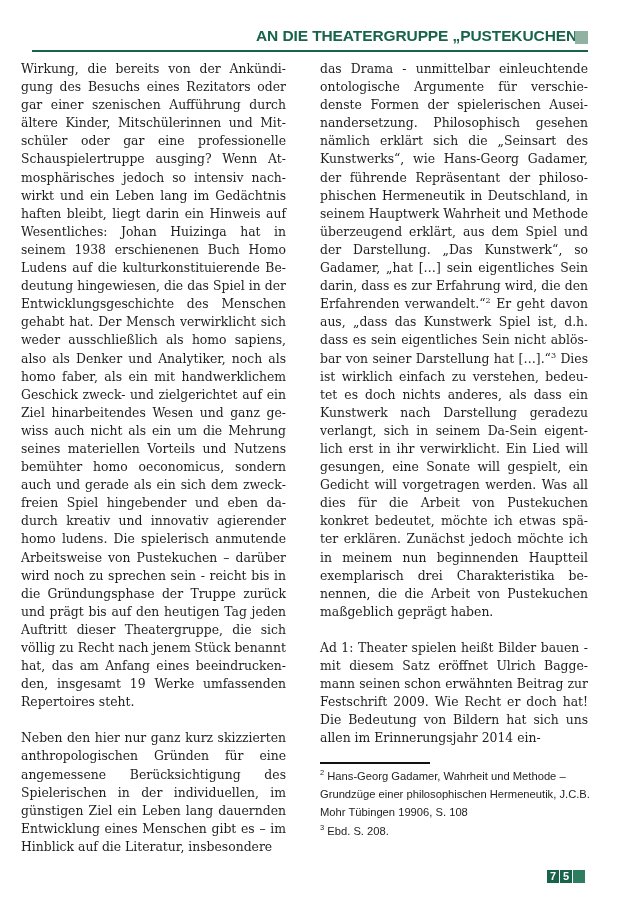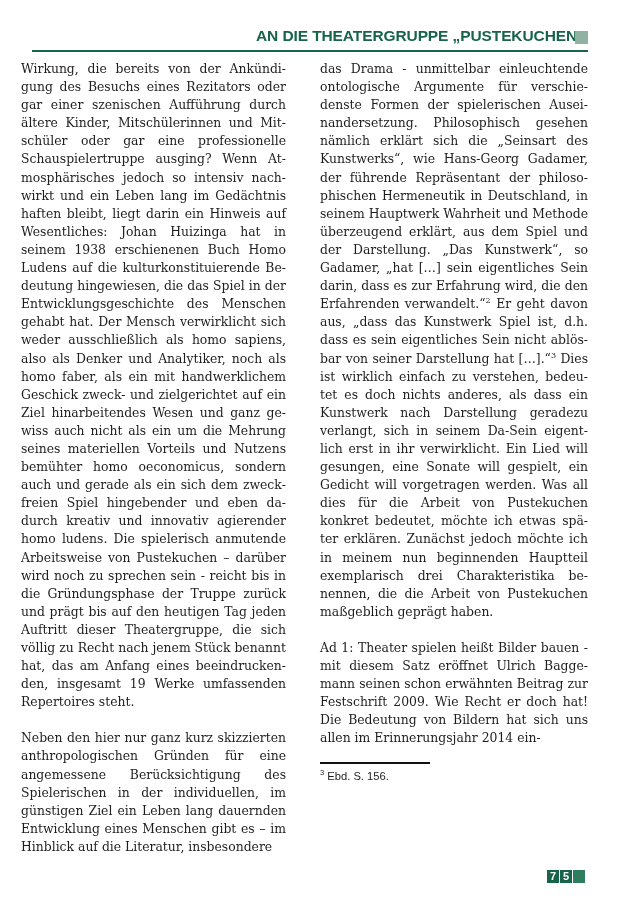--- a/index.html
+++ b/index.html
@@ -60,20 +60,21 @@
   <p>Neben den hier nur ganz kurz skizzier­ten anthropologischen Gründen für eine angemessene Berücksichtigung des Spielerischen in der individuellen, im günstigen Ziel ein Leben lang dauernden Entwicklung eines Menschen gibt es – im Hinblick auf die Literatur, insbesondere</p>
 </div>
 
 <div class="col col-right">
   <p><span>das Drama - unmittelbar einleuchtende ontologische Argumente für verschie­denste Formen der spielerischen Ausei­nandersetzung. Philosophisch gesehen nämlich erklärt sich die „Seinsart des Kunstwerks“, wie Hans-Georg Gadamer, der führende Repräsentant der philoso­phischen Hermeneutik in Deutschland, in seinem Hauptwerk Wahrheit und Metho­de überzeugend erklärt, aus dem Spiel und der Darstellung. „Das Kunstwerk“, so Gadamer, „hat […] sein eigentliches Sein darin, dass es zur Erfahrung wird, die den Erfahrenden verwandelt.“</span><sup>2</sup><span> Er geht davon aus, „dass das Kunstwerk Spiel ist, d.h. dass es sein eigentliches Sein nicht ablös­bar von seiner Darstellung hat […].“</span><sup>3</sup><span> Dies ist wirklich einfach zu verstehen, bedeu­tet es doch nichts anderes, als dass ein Kunstwerk nach Darstellung geradezu verlangt, sich in seinem Da-Sein eigent­lich erst in ihr verwirklicht. Ein Lied will gesungen, eine Sonate will gespielt, ein Gedicht will vorgetragen werden. Was all dies für die Arbeit von Pustekuchen konkret bedeutet, möchte ich etwas spä­ter erklären. Zunächst jedoch möchte ich in meinem nun beginnenden Hauptteil exemplarisch drei Charakteristika be­nennen, die die Arbeit von Pustekuchen maßgeblich geprägt haben.</span></p>
   <p>Ad 1: Theater spielen heißt Bilder bauen - mit diesem Satz eröffnet Ulrich Bagge­mann seinen schon erwähnten Beitrag zur Festschrift 2009. Wie Recht er doch hat! Die Bedeutung von Bildern hat sich uns allen im Erinnerungsjahr 2014 ein-</p>
 </div>
 
 <div class="fn-rule"></div>
 <div class="footnotes">
-  <p><sup>3</sup><span> Ebd. S. 156.</span></p>
+  <p><sup>2</sup><span> Hans-Georg Gadamer, Wahrheit und Me­thode – Grundzüge einer philosophischen Hermeneutik, J.C.B. Mohr Tübingen 19906, S. 108</span></p>
+  <p><sup>3</sup><span> Ebd. S. 208.</span></p>
 </div>
 
 <div class="pagenum">
   <div class="d">7</div>
   <div class="d">5</div>
   <div class="d blank"></div>
 </div>
 
 </body></html>

